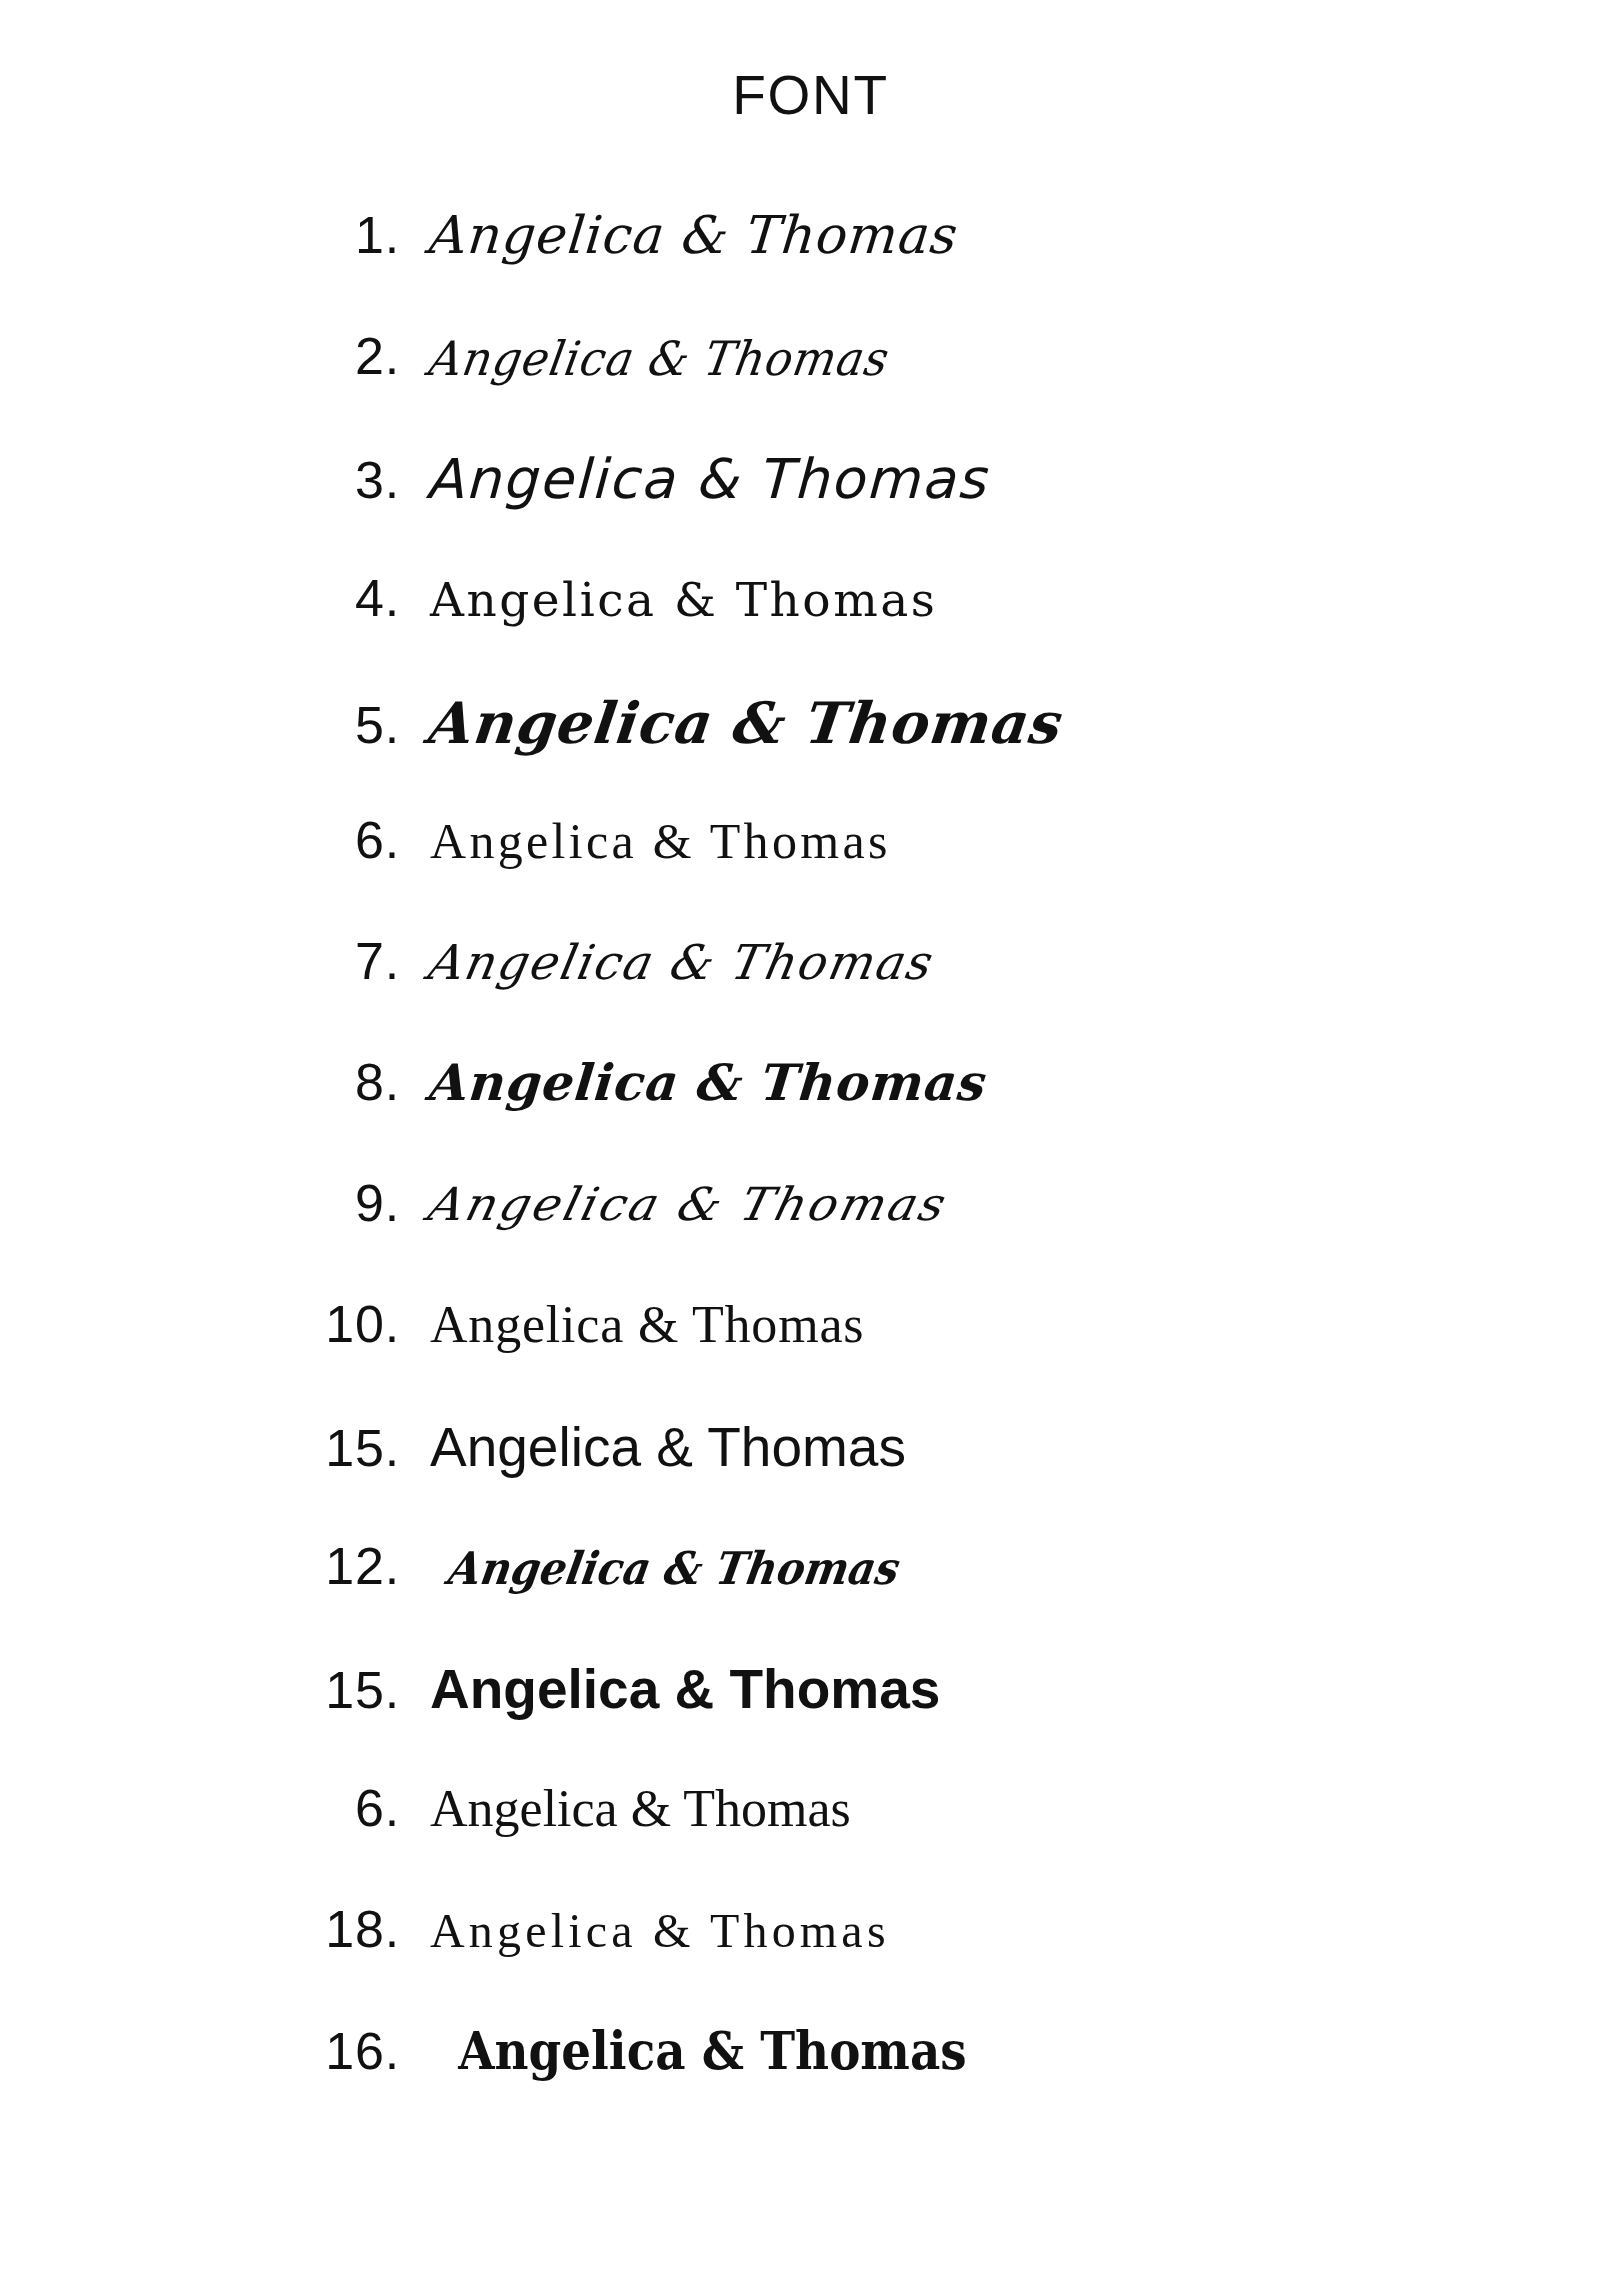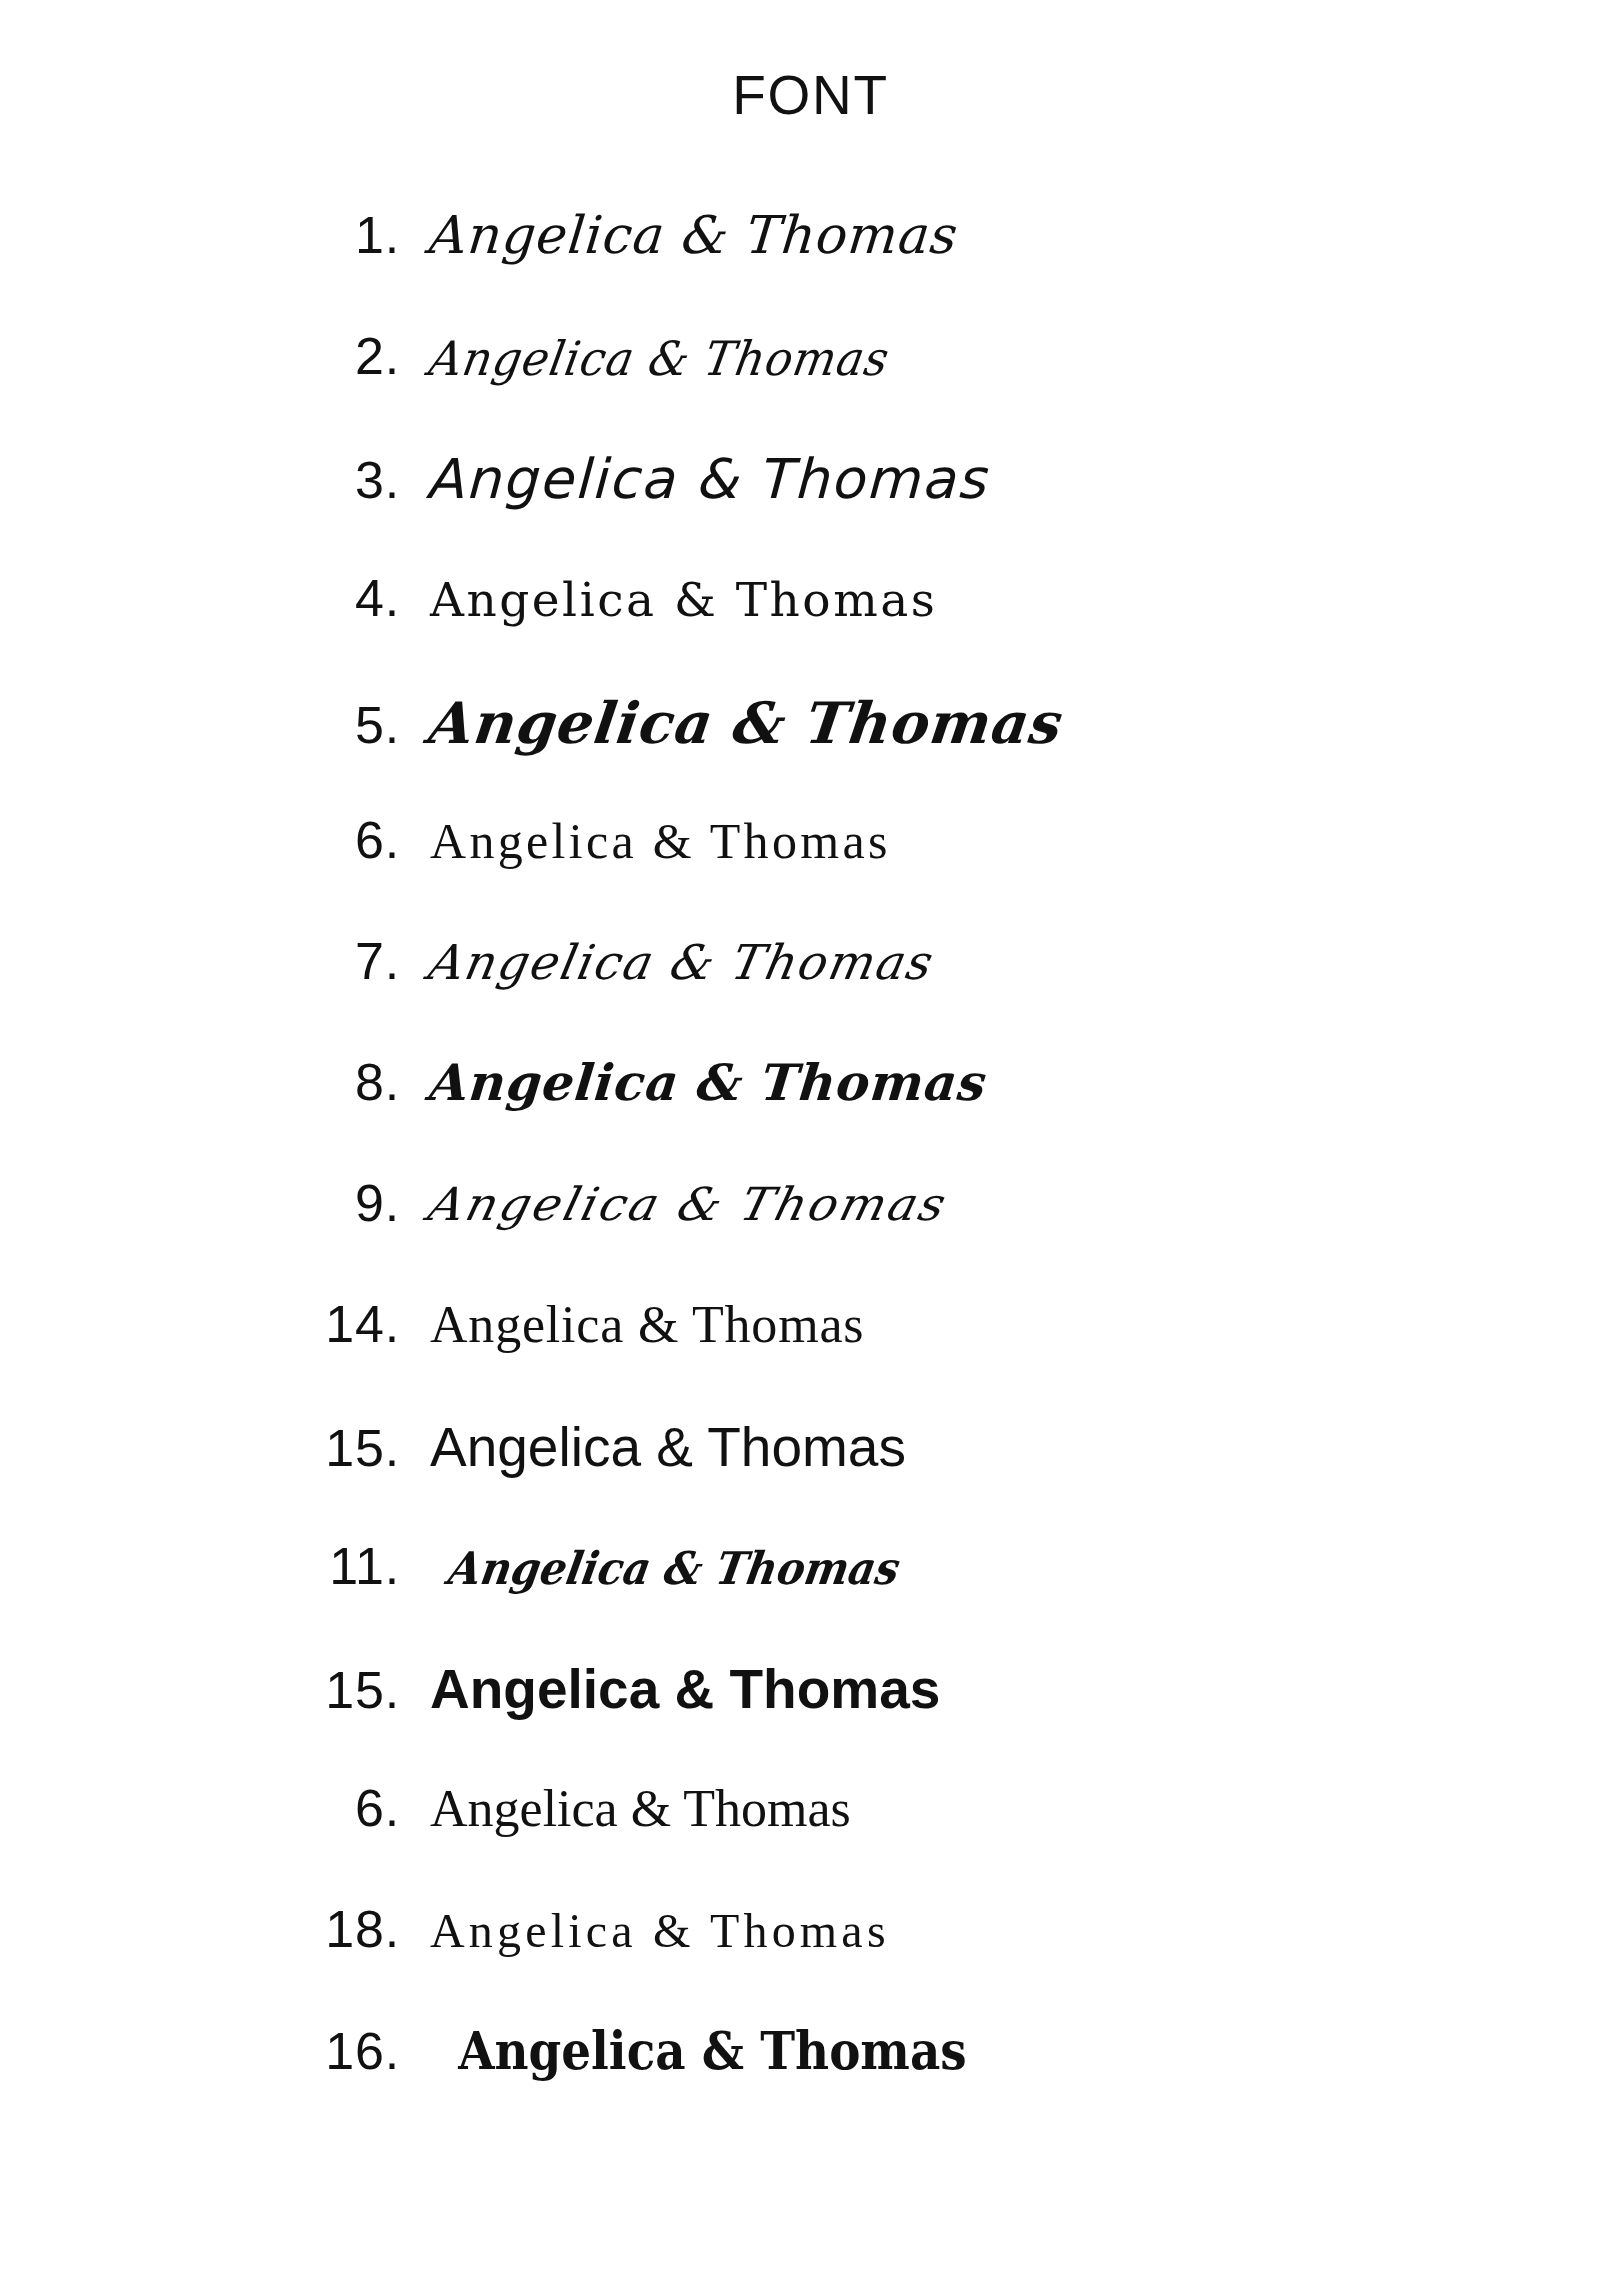--- a/index.html
+++ b/index.html
@@ -231,31 +231,31 @@
       <span class="row-num">8.</span>
       <span class="row-sample s8">Angelica &amp; Thomas</span>
     </div>
 
     <div class="font-row">
       <span class="row-num">9.</span>
       <span class="row-sample s9">Angelica &amp; Thomas</span>
     </div>
 
     <div class="font-row">
-      <span class="row-num">14.</span>
+      <span class="row-num">10.</span>
       <span class="row-sample s10">Angelica &amp; Thomas</span>
     </div>
 
     <div class="font-row">
       <span class="row-num">15.</span>
       <span class="row-sample s11">Angelica &amp; Thomas</span>
     </div>
 
     <div class="font-row">
-      <span class="row-num">11.</span>
+      <span class="row-num">12.</span>
       <span class="row-sample s12">Angelica &amp; Thomas</span>
     </div>
 
     <div class="font-row">
       <span class="row-num">15.</span>
       <span class="row-sample s13">Angelica &amp; Thomas</span>
     </div>
 
     <div class="font-row">
       <span class="row-num">6.</span>

